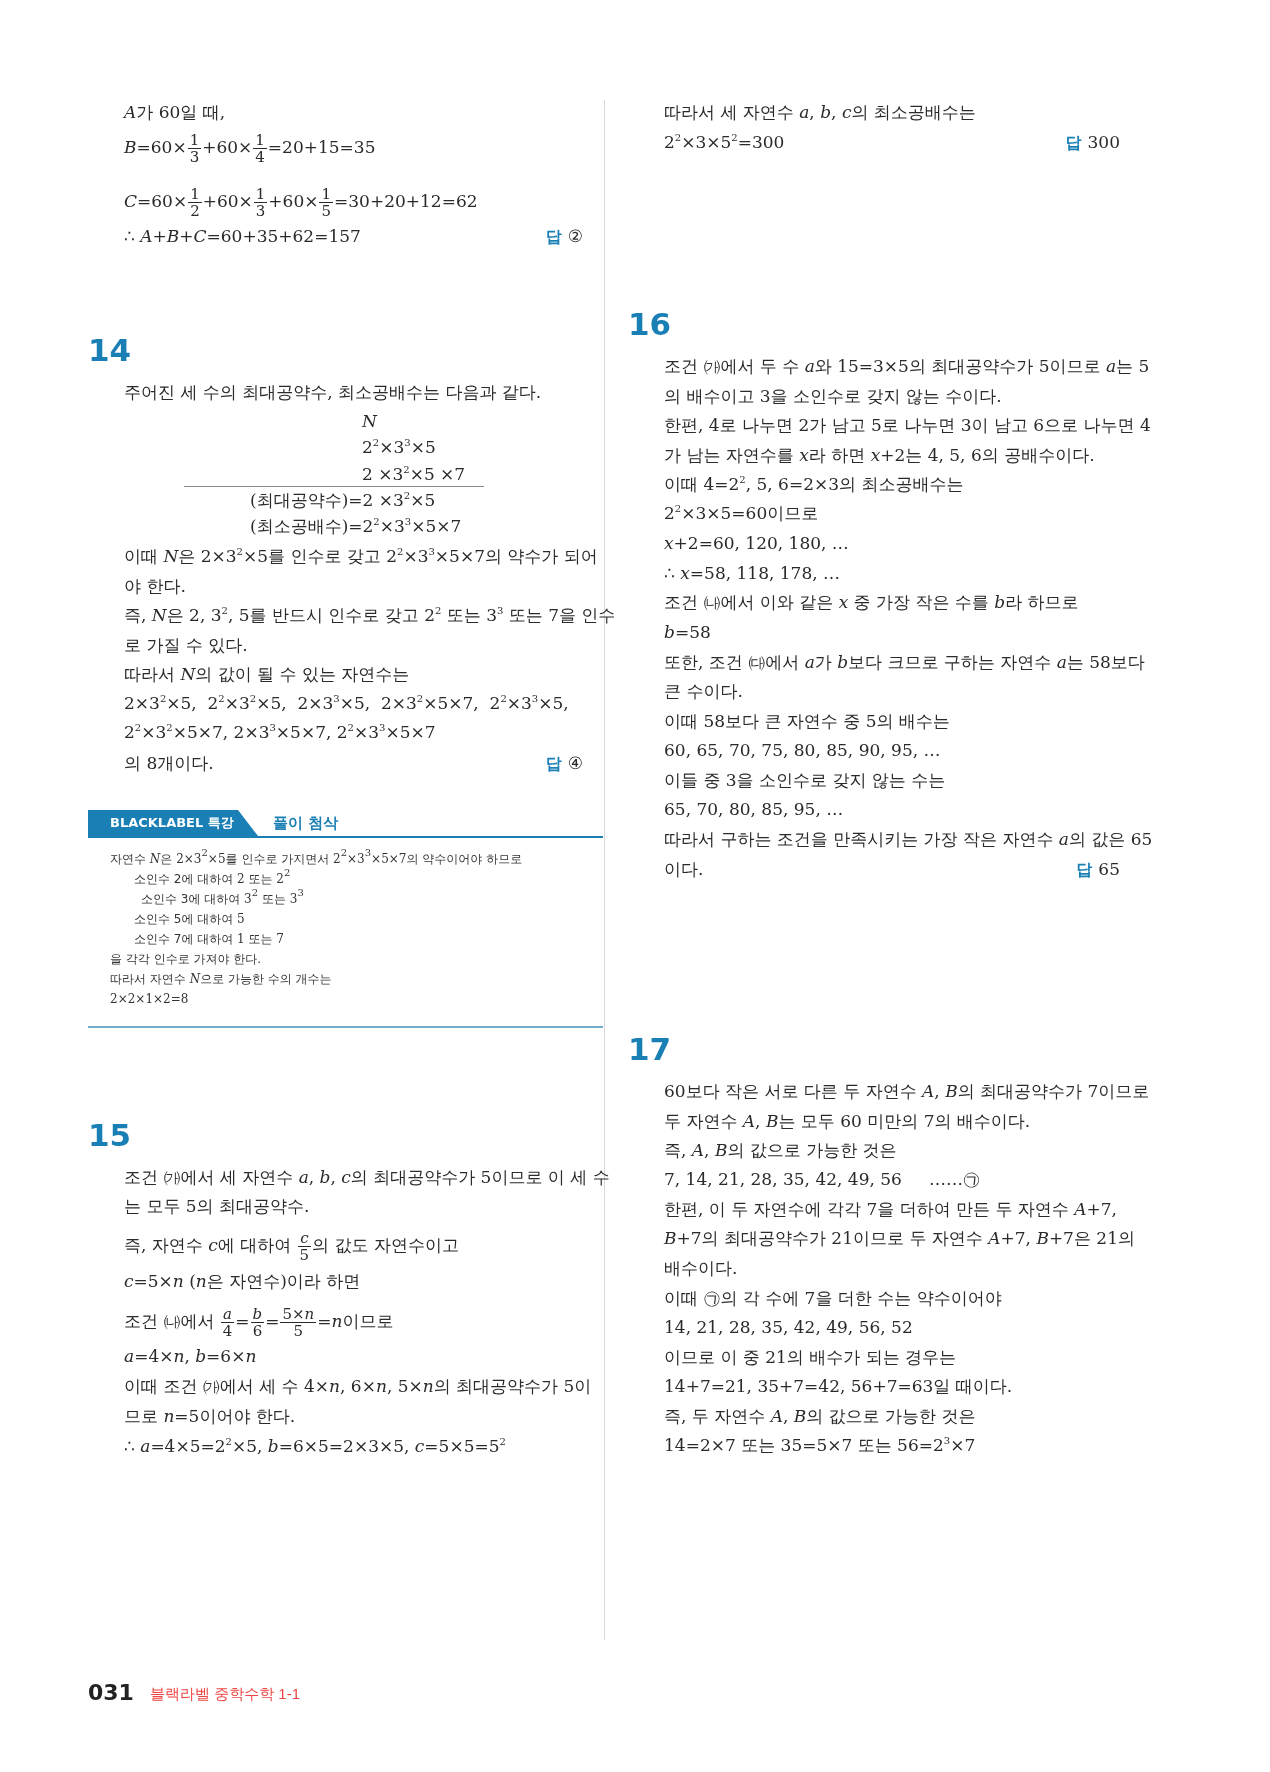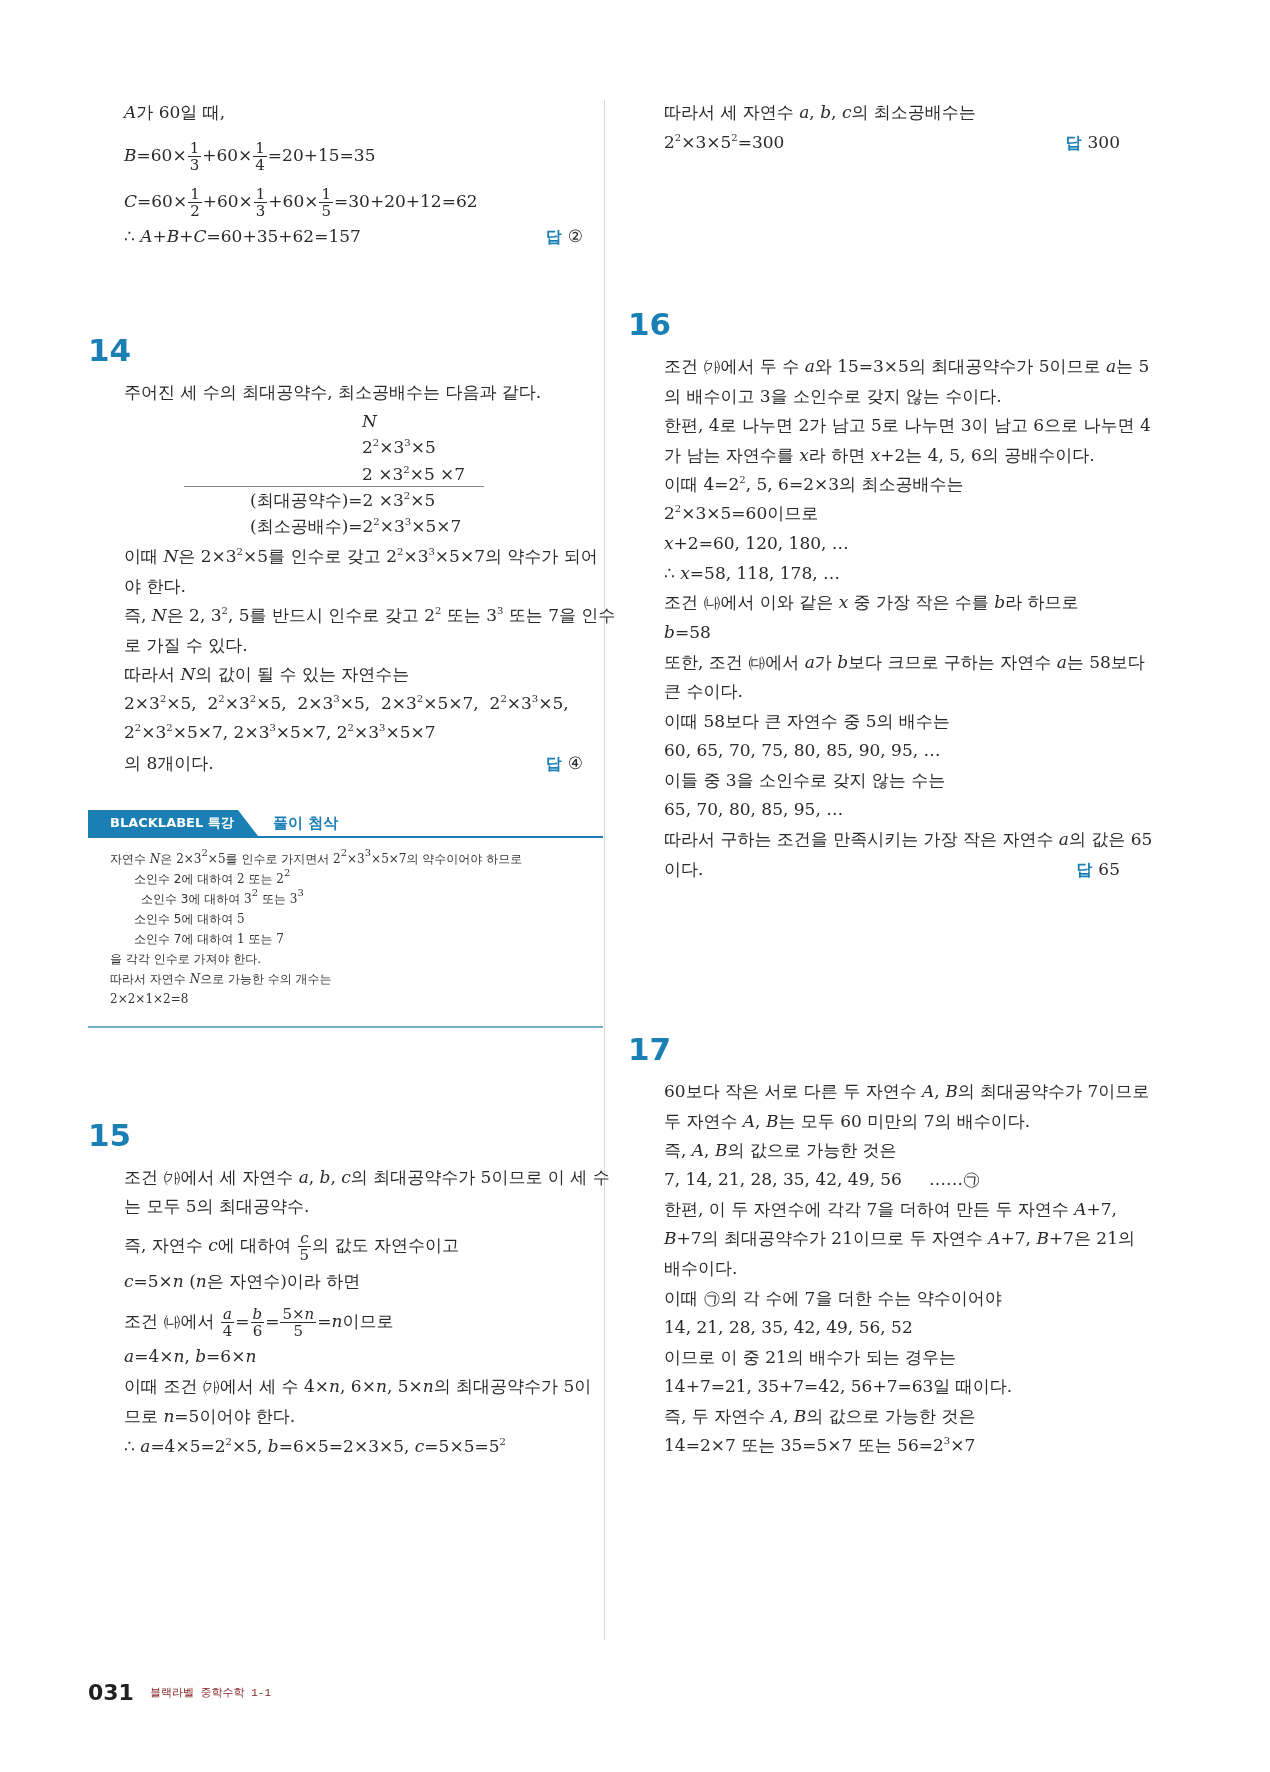--- a/index.html
+++ b/index.html
@@ -26,32 +26,32 @@
             font-family: "DejaVu Sans", "Liberation Sans", sans-serif; font-weight: bold; font-size: 13px;
             line-height: 26px; padding-left: 22px; box-sizing: border-box; }
   .bl-title { position: absolute; left: 185px; top: 0; color: #1a7fb5; font-family: "DejaVu Sans", "Liberation Sans", sans-serif;
               font-weight: bold; font-size: 15px; line-height: 26px; }
   .bl-rule { position: absolute; left: 0; top: 26px; width: 515px; height: 2px; background: #1a7fb5; }
   .bl-bottom { position: absolute; left: 0; width: 515px; height: 2px; background: #6fb0c8; }
   .bl-line { position: absolute; font-family: "DejaVu Sans", "Liberation Sans", sans-serif; font-size: 12px; line-height: 18px; white-space: nowrap; color: #333; text-align: right; }
   .bl-line .m { font-family: "DejaVu Serif", serif; }
   .footer-num { position: absolute; left: 88px; top: 1680px; font-family: "DejaVu Sans", "Liberation Sans", sans-serif;
                 font-weight: bold; font-size: 22px; color: #222; }
-  .footer-title { position: absolute; left: 150px; top: 1685px; font-family: Liberation Mono, monospace;
-                  font-size: 11px; color: #7f1d1d; }
+  .footer-title { position: absolute; left: 150px; top: 1685px; font-family: Liberation Sans, sans-serif;
+                  font-size: 15px; color: #ef4444; }
 </style>
 </head>
 <body>
 
 <div class="divider"></div>
 
 <div class="col col-left">
 
   <div class="line" style="top:100px"><i>A</i>가 60일 때,</div>
-  <div class="line" style="top:140px"><i>B</i>=60×<span class="frac"><span class="n">1</span><span class="d">3</span></span>+60×<span class="frac"><span class="n">1</span><span class="d">4</span></span>=20+15=35</div>
+  <div class="line" style="top:132px"><i>B</i>=60×<span class="frac"><span class="n">1</span><span class="d">3</span></span>+60×<span class="frac"><span class="n">1</span><span class="d">4</span></span>=20+15=35</div>
   <div class="line" style="top:186px"><i>C</i>=60×<span class="frac"><span class="n">1</span><span class="d">2</span></span>+60×<span class="frac"><span class="n">1</span><span class="d">3</span></span>+60×<span class="frac"><span class="n">1</span><span class="d">5</span></span>=30+20+12=62</div>
   <div class="line" style="top:224px">∴ <i>A</i>+<i>B</i>+<i>C</i>=60+35+62=157</div>
   <div class="ans" style="top:224px; right:-3px"><span class="lbl">답</span><span>②</span></div>
 
   <div class="num" style="top:332px">14</div>
   <div class="line" style="top:380px">주어진 세 수의 최대공약수, 최소공배수는 다음과 같다.</div>
   <div class="line" style="top:409px; left:238px"><i>N</i></div>
   <div class="line" style="top:435px; left:238px">2<sup>2</sup>×3<sup>3</sup>×5</div>
   <div class="line" style="top:462px; left:238px">2 ×3<sup>2</sup>×5 ×7</div>
   <div class="table-line" style="top:486px"></div>

